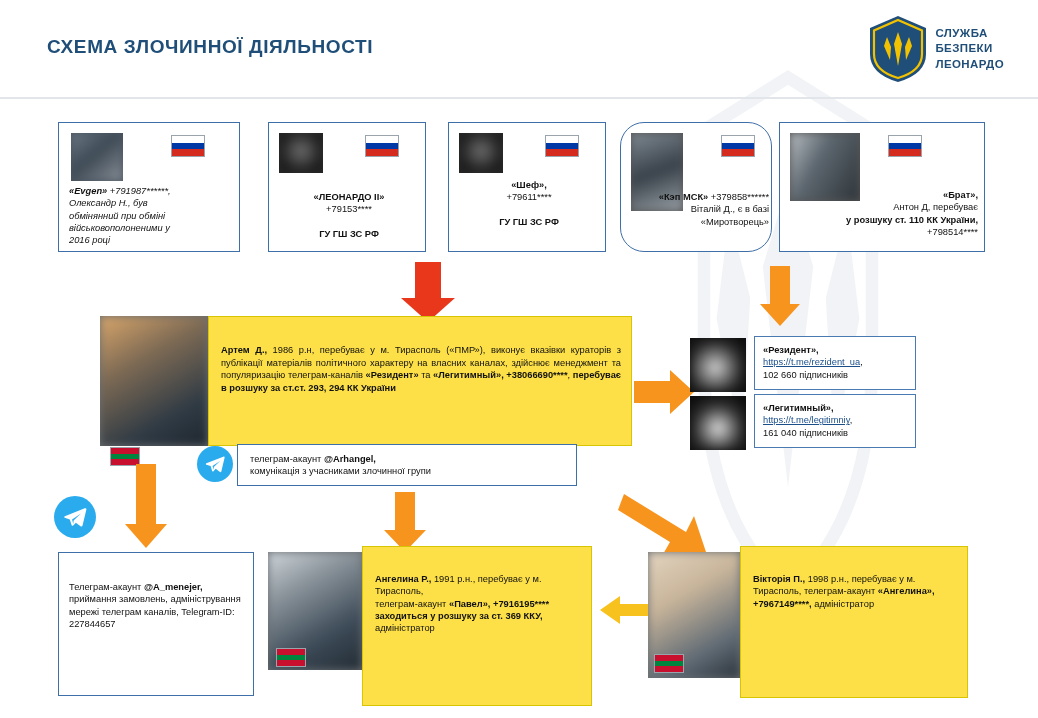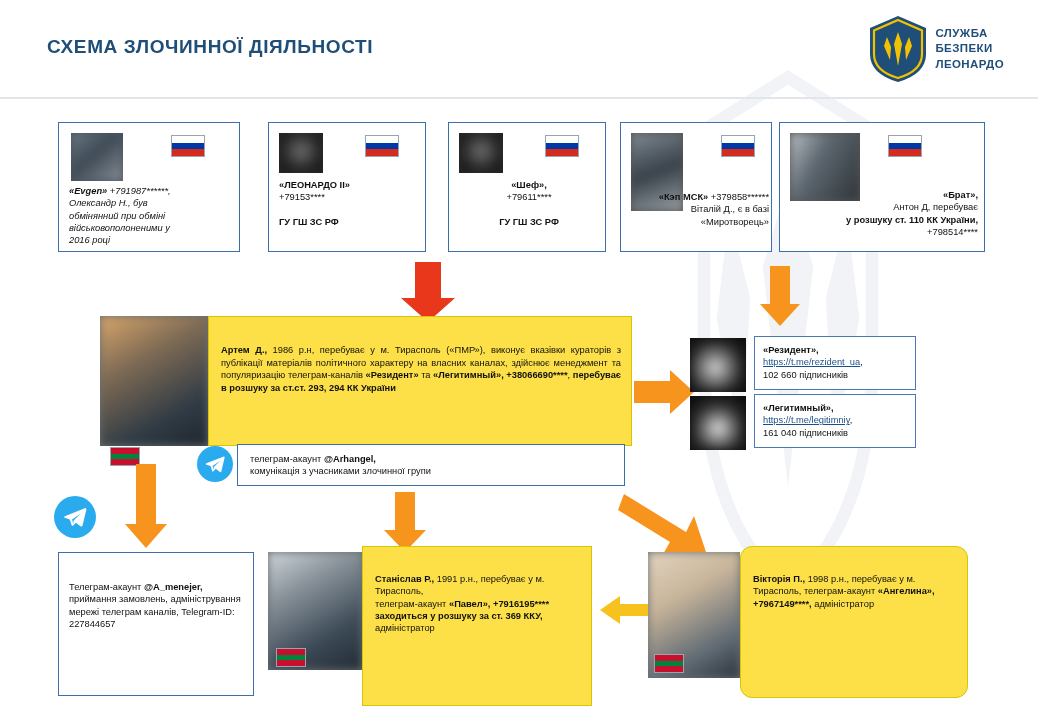--- a/index.html
+++ b/index.html
@@ -177,40 +177,40 @@
       військовополоненими у<br>
       2016 році
     </div>
   </div>
 
   <div class="card" style="left:268px; top:122px; width:158px; height:130px;">
     <div class="photo" style="left:10px; top:10px; width:44px; height:40px; background:#2a2a2a;">
       <div class="blurred" style="background:radial-gradient(circle at 50% 45%, #6b6b6b 0%, #1c1c1c 70%);"></div>
     </div>
     <div class="flag-ru" style="left:96px; top:12px;"></div>
-    <div class="card-text" style="position:absolute; left:10px; top:56px; width:140px; text-align:left;">
+    <div class="card-text" style="position:absolute; left:10px; top:68px; width:140px; text-align:center;">
       <span class="bold">«ЛЕОНАРДО ІІ»</span><br>
       +79153****<br><br>
       <span class="bold">ГУ ГШ ЗС РФ</span>
     </div>
   </div>
 
   <div class="card" style="left:448px; top:122px; width:158px; height:130px;">
     <div class="photo" style="left:10px; top:10px; width:44px; height:40px; background:#2a2a2a;">
       <div class="blurred" style="background:radial-gradient(circle at 50% 45%, #6b6b6b 0%, #1c1c1c 70%);"></div>
     </div>
     <div class="flag-ru" style="left:96px; top:12px;"></div>
     <div class="card-text" style="position:absolute; left:10px; top:56px; width:140px; text-align:center;">
       <span class="bold">«Шеф»,</span><br>
       +79611****<br><br>
       <span class="bold">ГУ ГШ ЗС РФ</span>
     </div>
   </div>
 
-  <div class="card" style="left:620px; top:122px; width:152px; height:130px;">
+  <div class="card" style="left:620px; top:122px; width:152px; height:130px;border-radius:24px;">
     <div class="photo" style="left:10px; top:10px; width:52px; height:78px; background:#555;">
       <div class="blurred" style="background:linear-gradient(160deg,#7f8a93 0%,#39414a 50%,#9aa2a8 100%);"></div>
     </div>
     <div class="flag-ru" style="left:100px; top:12px;"></div>
     <div class="card-text" style="position:absolute; left:8px; top:68px; width:140px; text-align:right;">
       <span class="bold">«Кэп МСК»</span> +379858******<br>
       Віталій Д., є в базі<br>
       «Миротворець»
     </div>
   </div>
@@ -271,21 +271,21 @@
       <span class="u" style="color:#1b4f8a;text-decoration:underline;">https://t.me/legitimniy</span>,<br>
       161 040 підписників
     </div>
   </div>
 
   <div class="tg-icon" style="left:197px; top:446px; width:36px; height:36px;">
     <svg viewBox="0 0 24 24" width="22" height="22">
         <path d="M21 4L2.6 11.2c-.8.3-.8 1.4 0 1.6l4.6 1.4 1.7 5.3c.2.6 1 .8 1.4.3l2.5-2.5 4.6 3.4c.6.4 1.4.1 1.5-.6L22.5 5c.2-.8-.7-1.4-1.5-1zM9.3 14.3l8.2-5.6-6.8 6.6-.3 3.1-1.1-4.1z" fill="#fff"></path>
       </svg>
   </div>
-  <div class="card" style="left:237px; top:444px; width:388px; height:42px;">
+  <div class="card" style="left:237px; top:444px; width:340px; height:42px;">
     <div class="card-text" style="position:absolute; left:12px; top:8px; width:366px;">
       телеграм-акаунт <span class="bold">@Arhangel,</span><br>
       комунікація з учасниками злочинної групи
     </div>
   </div>
 
   <div class="tg-icon" style="left:54px; top:496px; width:42px; height:42px;">
     <svg viewBox="0 0 24 24" width="26" height="26">
         <path d="M21 4L2.6 11.2c-.8.3-.8 1.4 0 1.6l4.6 1.4 1.7 5.3c.2.6 1 .8 1.4.3l2.5-2.5 4.6 3.4c.6.4 1.4.1 1.5-.6L22.5 5c.2-.8-.7-1.4-1.5-1zM9.3 14.3l8.2-5.6-6.8 6.6-.3 3.1-1.1-4.1z" fill="#fff"></path>
       </svg>
@@ -306,32 +306,32 @@
       Телеграм-акаунт <span class="bold">@A_menejer,</span> приймання замовлень, адміністрування мережі телеграм каналів, Telegram-ID: 227844657
     </div>
   </div>
 
   <div class="photo" style="left:268px; top:552px; width:94px; height:118px;">
     <div class="blurred" style="background:linear-gradient(150deg,#cfd6db 0%,#8b949b 30%,#3c4a57 70%,#222b33 100%);"></div>
   </div>
   <div class="flag-pmr" style="left:276px; top:648px;"></div>
   <div class="card yellow" style="left:362px; top:546px; width:230px; height:160px;">
     <div class="card-text" style="position:absolute; left:12px; top:26px; width:208px;">
-      <span class="bold">Станіслав Р., </span>1991 р.н., перебуває у м. Тирасполь,<br>
+      <span class="bold">Ангелина Р., </span>1991 р.н., перебуває у м. Тирасполь,<br>
       телеграм-акаунт <span class="bold">«Павел», +7916195**** заходиться у розшуку за ст. 369 ККУ,</span> адміністратор
     </div>
   </div>
 
   <svg class="arrow" style="left:600px; top:592px;" width="76" height="36">
     <polygon points="0,18 20,4 20,12 56,12 56,4 76,18 56,32 56,24 20,24 20,32" fill="#f7c21e"></polygon>
   </svg>
 
   <div class="photo" style="left:648px; top:552px; width:92px; height:126px;">
     <div class="blurred" style="background:linear-gradient(150deg,#e4d4bf 0%,#c7b49a 35%,#5f6a74 75%,#2b333b 100%);"></div>
   </div>
   <div class="flag-pmr" style="left:654px; top:654px;"></div>
-  <div class="card yellow" style="left:740px; top:546px; width:228px; height:152px;border-radius:12px;">
+  <div class="card yellow" style="left:740px; top:546px; width:228px; height:152px;">
     <div class="card-text" style="position:absolute; left:12px; top:26px; width:206px;">
       <span class="bold">Вікторія П., </span>1998 р.н., перебуває у м. Тирасполь, телеграм-акаунт <span class="bold">«Ангелина», +7967149****,</span> адміністратор
     </div>
   </div>
 
 </div>
 
 </body></html>

